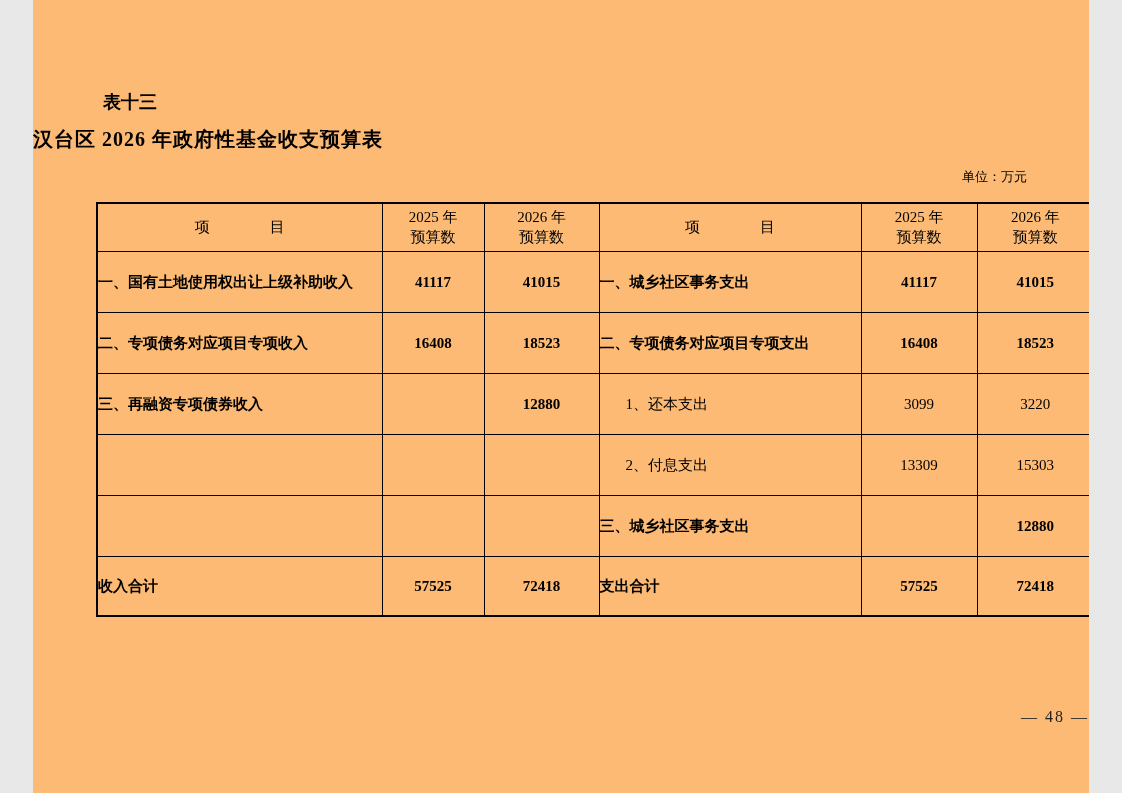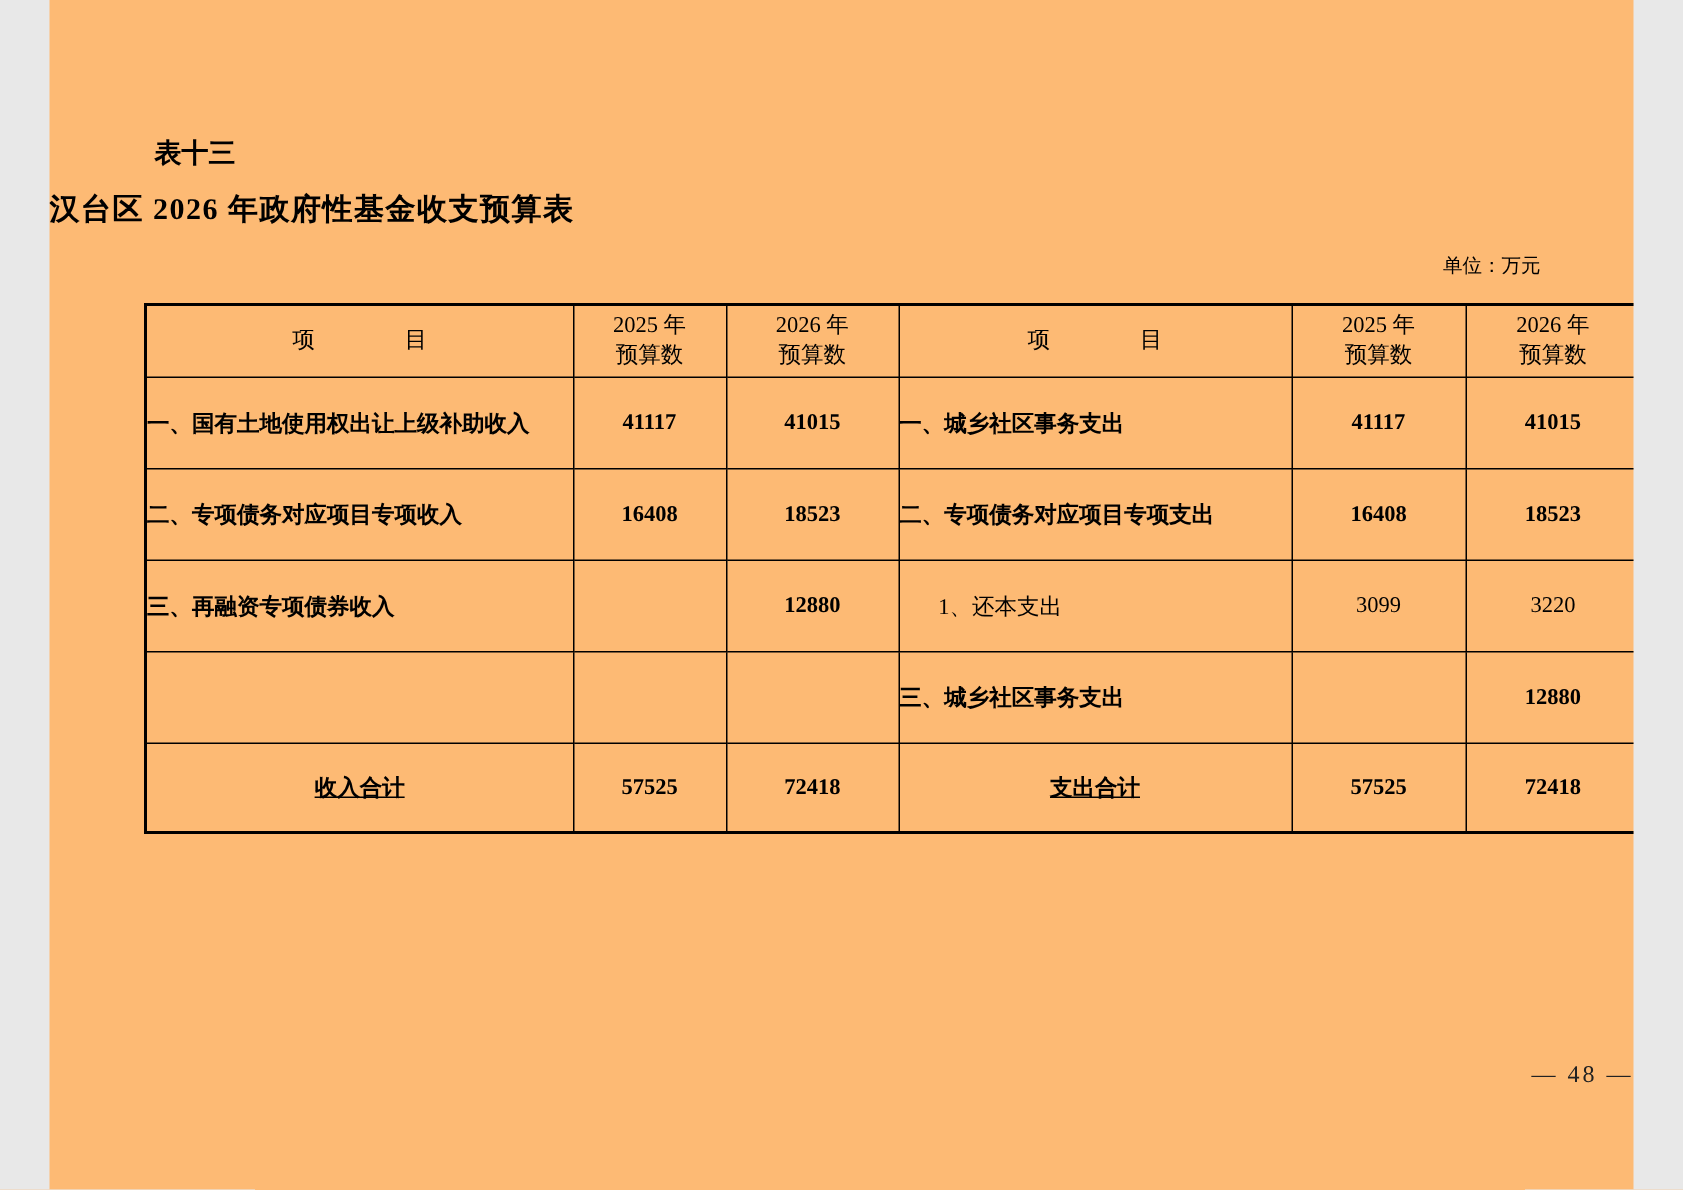--- a/index.html
+++ b/index.html
@@ -70,24 +70,22 @@
   td.item {
     text-align: left;
     padding-left: 8px;
     padding-right: 4px;
   }
   td.item.sub { padding-left: 26px; }
   td.num { text-align: center; }
   .b { font-weight: bold; }
   .rg { font-weight: normal; }
   td.total-label {
-    text-align: center;
     font-weight: bold;
     font-size: 16px;
-    text-decoration: underline;
   }
   .page-number {
     position: absolute;
     left: 0;
     right: 0;
     top: 708px;
     text-align: right;
     font-size: 16px;
     letter-spacing: 2px;
     color: #222;
@@ -157,20 +155,28 @@
 
     <tr class="data">
       <td class="item b">三、再融资专项债券收入</td>
       <td class="num b"></td>
       <td class="num b">12880</td>
       <td class="item sub rg">1、还本支出</td>
       <td class="num rg">3099</td>
       <td class="num rg">3220</td>
     </tr>
 
+    <tr class="data">
+      <td class="item b"></td>
+      <td class="num b"></td>
+      <td class="num b"></td>
+      <td class="item sub rg">2、付息支出</td>
+      <td class="num rg">13309</td>
+      <td class="num rg">15303</td>
+    </tr>
 
     <tr class="data">
       <td class="item b"></td>
       <td class="num b"></td>
       <td class="num b"></td>
       <td class="item b">三、城乡社区事务支出</td>
       <td class="num b"></td>
       <td class="num b">12880</td>
     </tr>
 

